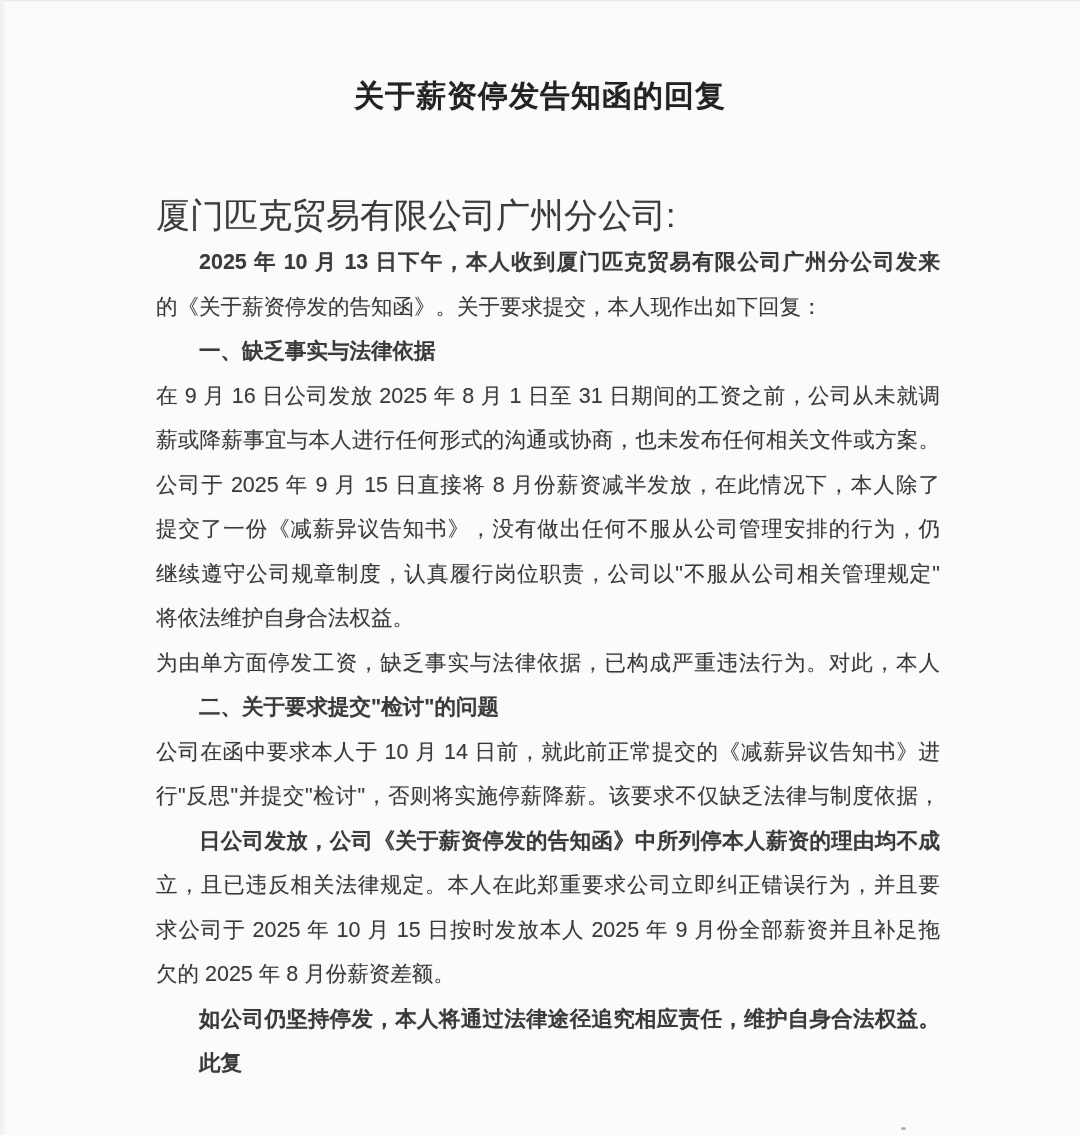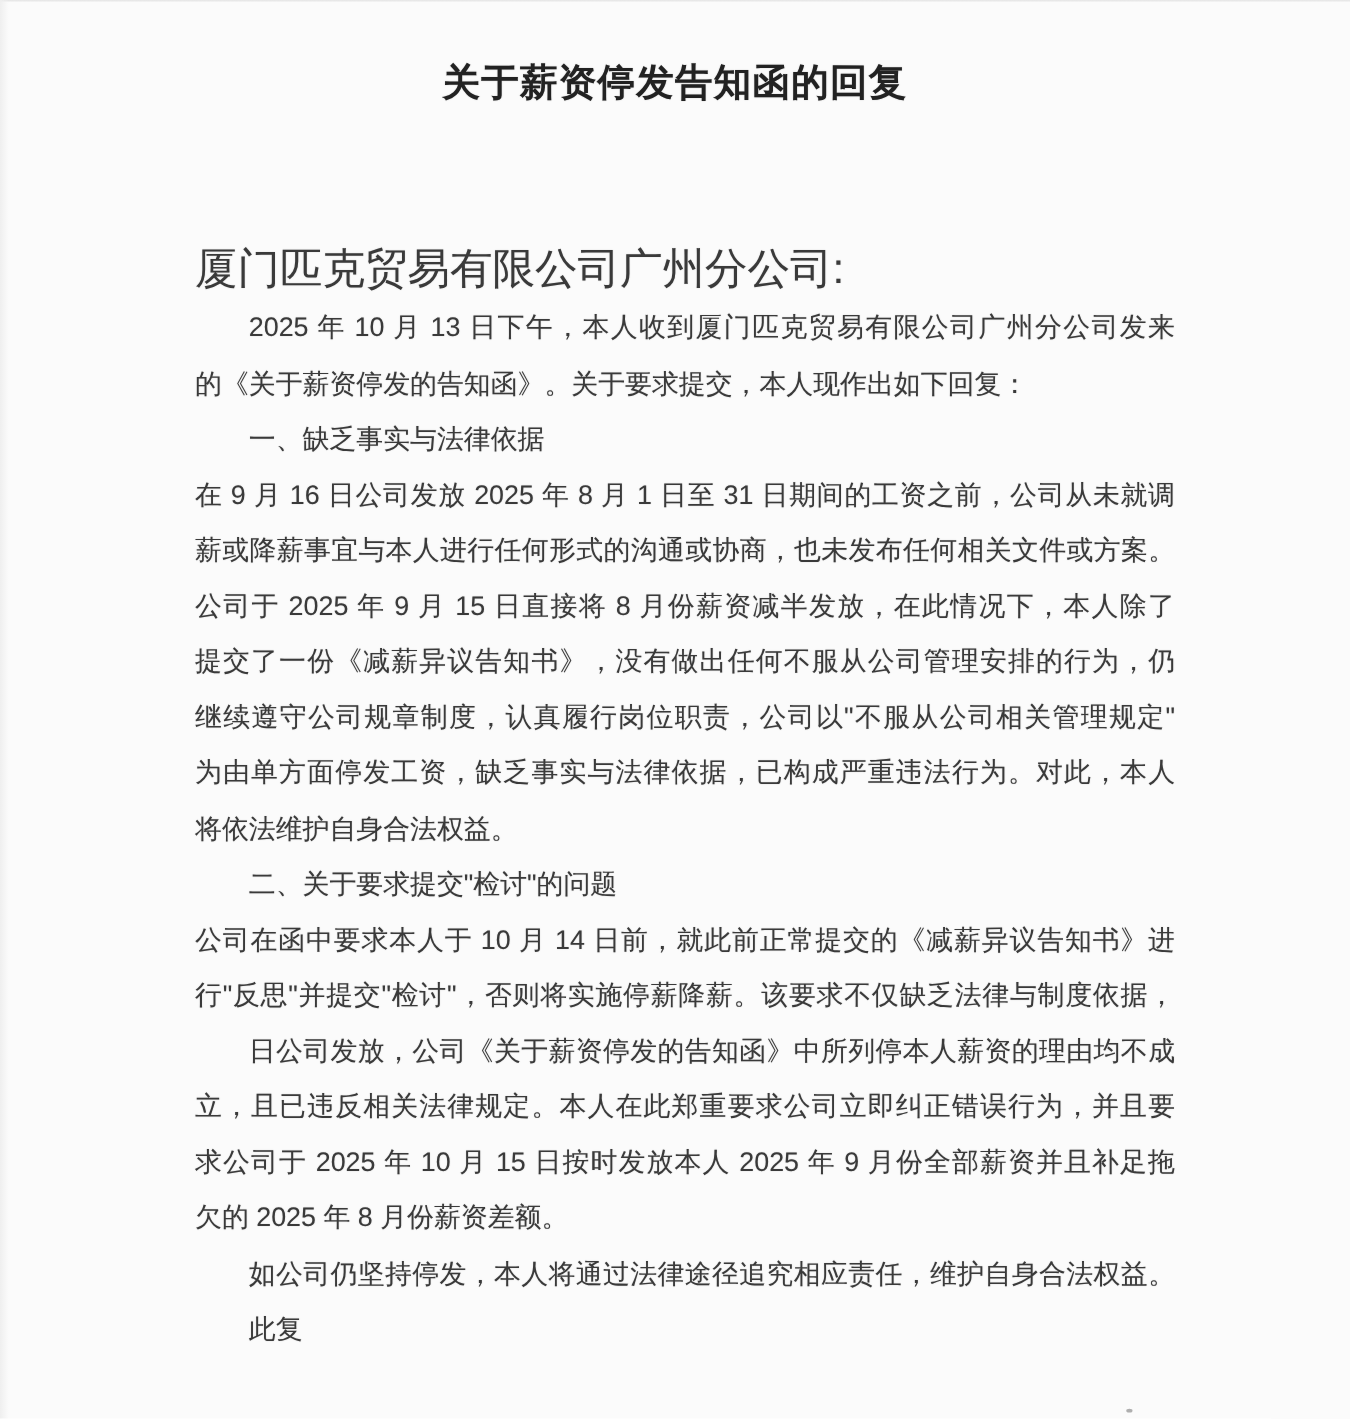--- a/index.html
+++ b/index.html
@@ -29,21 +29,21 @@
     background: linear-gradient(to bottom, #e3e3e3, rgba(255,255,255,0));
   }
   .page::after {
     content: "";
     position: absolute;
     left: 0; top: 0; bottom: 0;
     width: 7px;
     background: linear-gradient(to right, #efefef, rgba(255,255,255,0));
   }
   .doc-title {
-    padding-top: 42px;
+    padding-top: 71px;
     height: 148px;
     line-height: 50px;
     text-align: center;
     font-size: 30px;
     font-weight: bold;
     color: var(--title-ink);
     letter-spacing: 1px;
     text-shadow: 0 0 1px rgba(40,40,40,0.35);
     font-family: Liberation Serif, serif;
   }
@@ -66,20 +66,21 @@
     white-space: nowrap;
     text-shadow: 0 0 1px rgba(60,60,60,0.3);
   }
   .doc-body .line.fill {
     white-space: normal;
     text-align: justify;
     text-align-last: justify;
   }
   .doc-body .line.indent {
     text-indent: 43px;
+    font-weight: bold;
   }
   .speck {
     position: absolute;
     left: 901px;
     top: 1127px;
     width: 5px;
     height: 3px;
     border-radius: 50%;
     background: #8f8f8f;
     opacity: 0.7;
@@ -95,22 +96,22 @@
 
   <div class="doc-body">
       <div class="line indent fill">2025 年 10 月 13 日下午，本人收到厦门匹克贸易有限公司广州分公司发来</div>
       <div class="line">的《关于薪资停发的告知函》。关于要求提交，本人现作出如下回复：</div>
       <div class="line indent">一、缺乏事实与法律依据</div>
       <div class="line fill">在 9 月 16 日公司发放 2025 年 8 月 1 日至 31 日期间的工资之前，公司从未就调</div>
       <div class="line fill">薪或降薪事宜与本人进行任何形式的沟通或协商，也未发布任何相关文件或方案。</div>
       <div class="line fill">公司于 2025 年 9 月 15 日直接将 8 月份薪资减半发放，在此情况下，本人除了</div>
       <div class="line fill">提交了一份《减薪异议告知书》，没有做出任何不服从公司管理安排的行为，仍</div>
       <div class="line fill">继续遵守公司规章制度，认真履行岗位职责，公司以"不服从公司相关管理规定"</div>
+      <div class="line">将依法维护自身合法权益。</div>
       <div class="line fill">为由单方面停发工资，缺乏事实与法律依据，已构成严重违法行为。对此，本人</div>
-      <div class="line">将依法维护自身合法权益。</div>
       <div class="line indent">二、关于要求提交"检讨"的问题</div>
       <div class="line fill">公司在函中要求本人于 10 月 14 日前，就此前正常提交的《减薪异议告知书》进</div>
       <div class="line fill">行"反思"并提交"检讨"，否则将实施停薪降薪。该要求不仅缺乏法律与制度依据，</div>
       <div class="line indent fill">日公司发放，公司《关于薪资停发的告知函》中所列停本人薪资的理由均不成</div>
       <div class="line fill">立，且已违反相关法律规定。本人在此郑重要求公司立即纠正错误行为，并且要</div>
       <div class="line fill">求公司于 2025 年 10 月 15 日按时发放本人 2025 年 9 月份全部薪资并且补足拖</div>
       <div class="line">欠的 2025 年 8 月份薪资差额。</div>
       <div class="line indent fill">如公司仍坚持停发，本人将通过法律途径追究相应责任，维护自身合法权益。</div>
       <div class="line indent">此复</div>
     </div>

